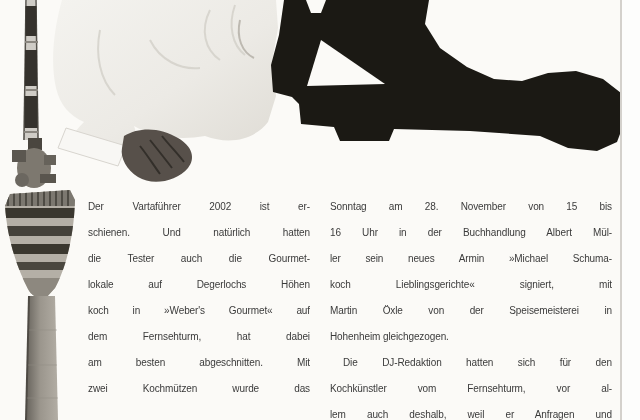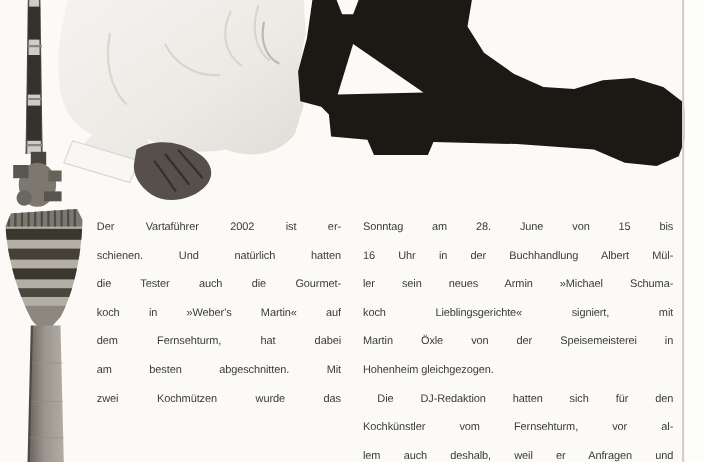--- a/index.html
+++ b/index.html
@@ -143,28 +143,29 @@
     </g>
   </svg>
 
   <div class="page-edge-white"></div>
   <div class="page-edge"></div>
 
   <div class="col col-left">
     <div class="line">Der Vartaführer 2002 ist er-</div>
     <div class="line">schienen. Und natürlich hatten</div>
     <div class="line">die Tester auch die Gourmet-</div>
-    <div class="line">koch in »Weber's Martin« auf</div>
+    <div class="line">lokale auf Degerlochs Höhen</div>
+    <div class="line">koch in »Weber's Gourmet« auf</div>
     <div class="line">dem Fernsehturm, hat dabei</div>
     <div class="line">am besten abgeschnitten. Mit</div>
     <div class="line">zwei Kochmützen wurde das</div>
   </div>
 
   <div class="col col-right">
-    <div class="line">Sonntag am 28. June von 15 bis</div>
+    <div class="line">Sonntag am 28. November von 15 bis</div>
     <div class="line">16 Uhr in der Buchhandlung Albert Mül-</div>
     <div class="line">ler sein neues Armin »Michael Schuma-</div>
     <div class="line">koch Lieblingsgerichte« signiert, mit</div>
     <div class="line">Martin Öxle von der Speisemeisterei in</div>
     <div class="line end">Hohenheim gleichgezogen.</div>
     <div class="line indent">Die DJ-Redaktion hatten sich für den</div>
     <div class="line">Kochkünstler vom Fernsehturm, vor al-</div>
     <div class="line">lem auch deshalb, weil er Anfragen und</div>
   </div>
 

